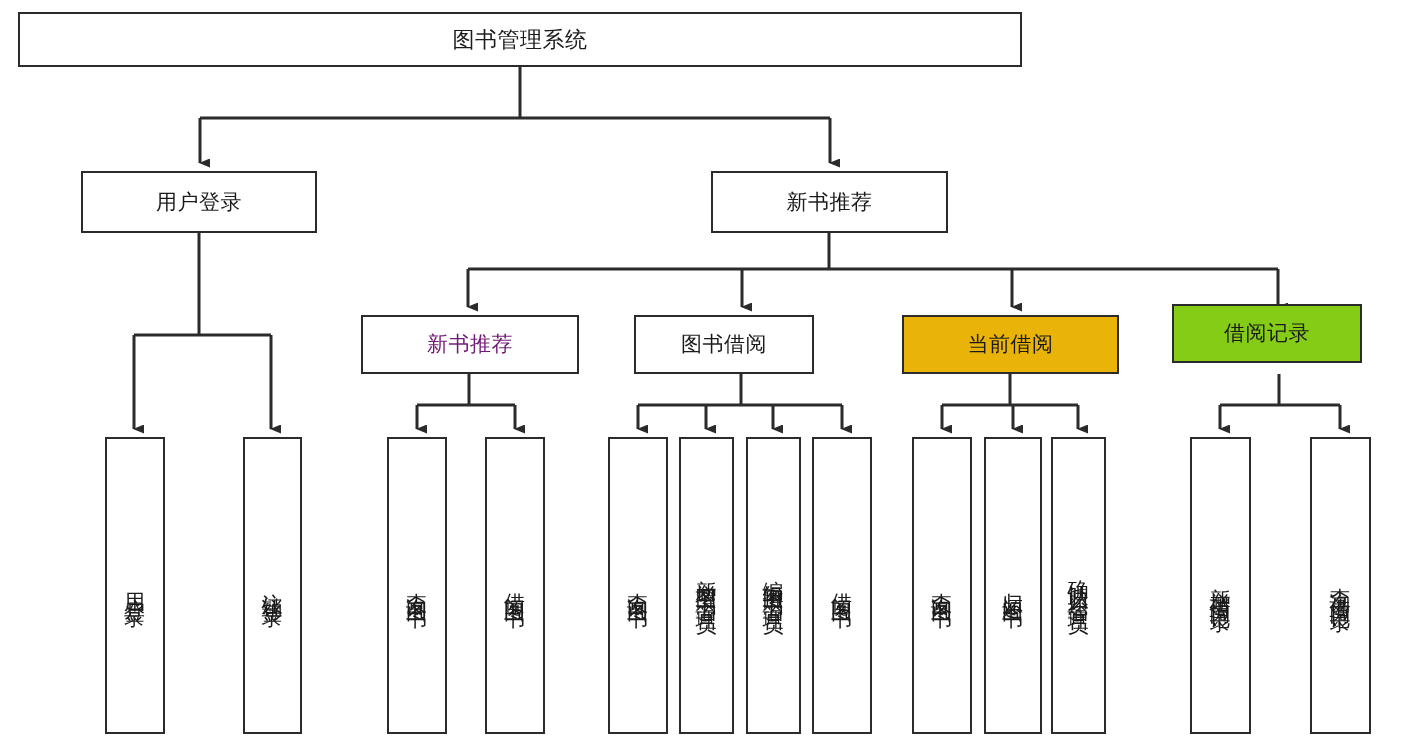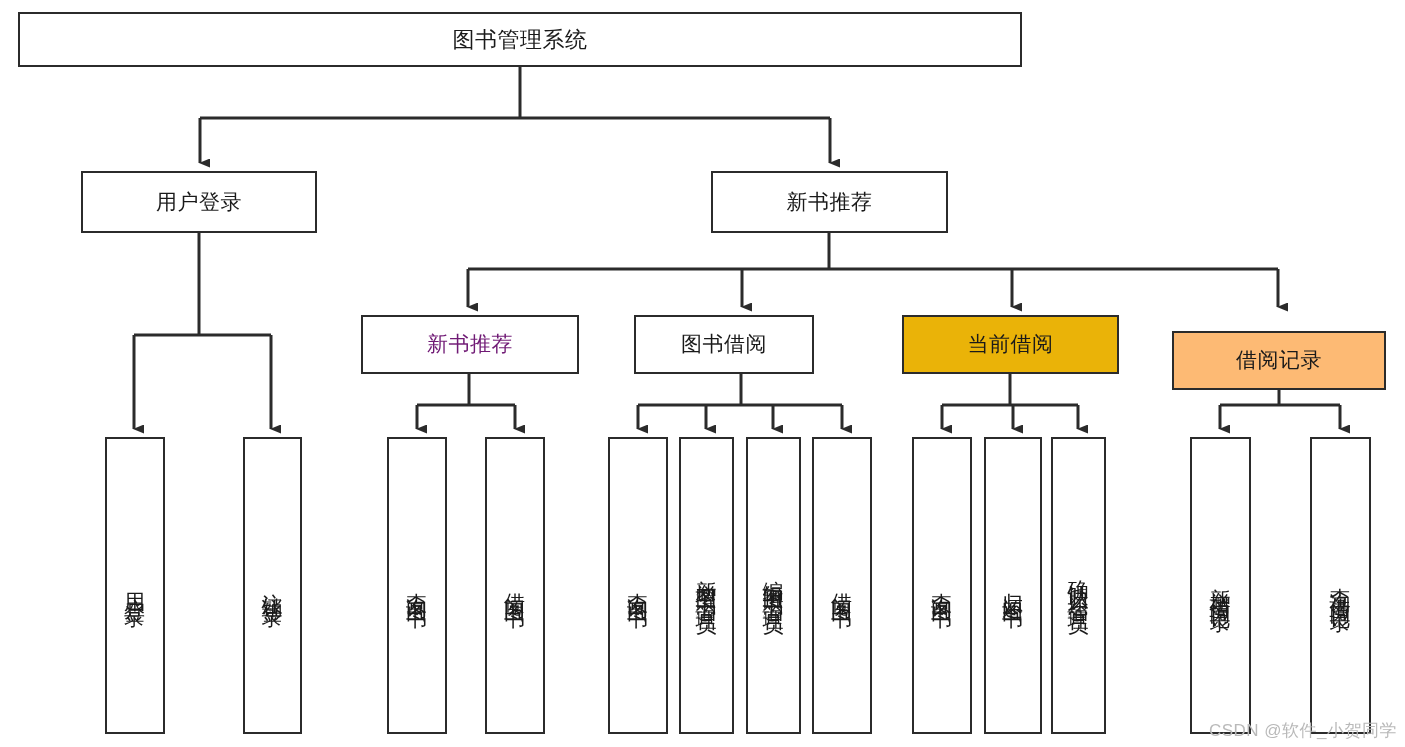--- a/index.html
+++ b/index.html
@@ -143,21 +143,21 @@
 
   <div class="node horiz" style="left: 361px; top: 315px; width: 218px; height: 59px; border-color: rgb(43, 43, 43); background: rgb(255, 255, 255); color: #701a75;">
     <span class="node-label">新书推荐</span>
   </div>
   <div class="node horiz" style="left: 634px; top: 315px; width: 180px; height: 59px; border-color: rgb(43, 43, 43); background: rgb(255, 255, 255); color: rgb(26, 26, 26);">
     <span class="node-label">图书借阅</span>
   </div>
   <div class="node horiz" style="left: 902px; top: 315px; width: 217px; height: 59px; border-color: rgb(43, 43, 43); background: #eab308; color: rgb(26, 26, 26);">
     <span class="node-label">当前借阅</span>
   </div>
-  <div class="node horiz" style="left: 1172px; top: 331px; width: 214px; height: 59px; border-color: rgb(43, 43, 43); background: #fdba74; color: rgb(26, 26, 26);">
+  <div class="node horiz" style="left: 1172px; top: 304px; width: 190px; height: 59px; border-color: rgb(43, 43, 43); background: #84cc16; color: rgb(26, 26, 26);">
     <span class="node-label">借阅记录</span>
   </div>
 
   <div class="node vert" style="left: 105px; top: 437px; width: 60px; height: 297px; border-color: rgb(43, 43, 43); background: rgb(255, 255, 255); color: rgb(26, 26, 26);">
     <span class="node-label">用户登录</span>
   </div>
   <div class="node vert" style="left: 243px; top: 437px; width: 59px; height: 297px; border-color: rgb(43, 43, 43); background: rgb(255, 255, 255); color: rgb(26, 26, 26);">
     <span class="node-label">注销登录</span>
   </div>
   <div class="node vert" style="left: 387px; top: 437px; width: 60px; height: 297px; border-color: rgb(43, 43, 43); background: rgb(255, 255, 255); color: rgb(26, 26, 26);">
@@ -187,14 +187,13 @@
   <div class="node vert" style="left: 1051px; top: 437px; width: 55px; height: 297px; border-color: rgb(43, 43, 43); background: rgb(255, 255, 255); color: rgb(26, 26, 26);">
     <span class="node-label">确认归还（管理员）</span>
   </div>
   <div class="node vert" style="left: 1190px; top: 437px; width: 61px; height: 297px; border-color: rgb(43, 43, 43); background: rgb(255, 255, 255); color: rgb(26, 26, 26);">
     <span class="node-label">新增借阅记录</span>
   </div>
   <div class="node vert" style="left: 1310px; top: 437px; width: 61px; height: 297px; border-color: rgb(43, 43, 43); background: rgb(255, 255, 255); color: rgb(26, 26, 26);">
     <span class="node-label">查询借阅记录</span>
   </div>
 
-  <div id="watermark" style="color: rgb(185, 185, 185);">CSDN @软件_小贺同学</div>
 </div>
 
 </body></html>

